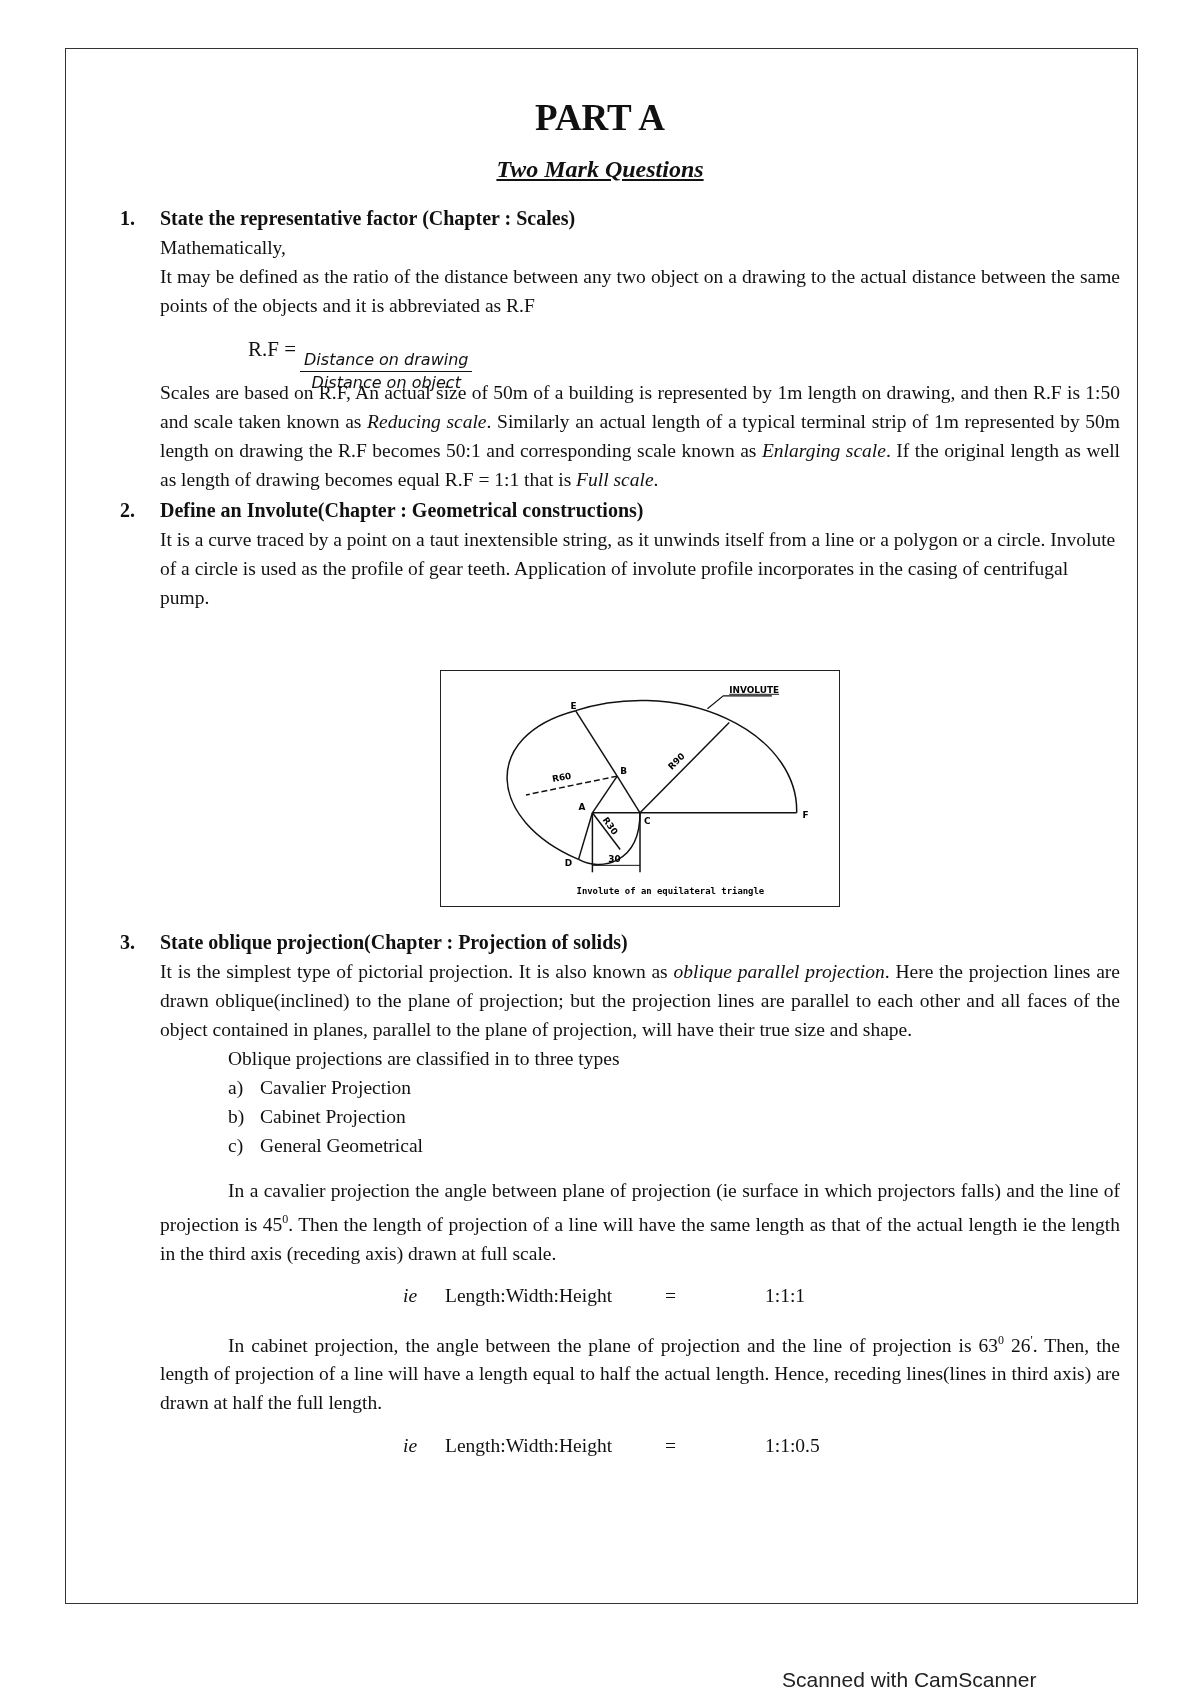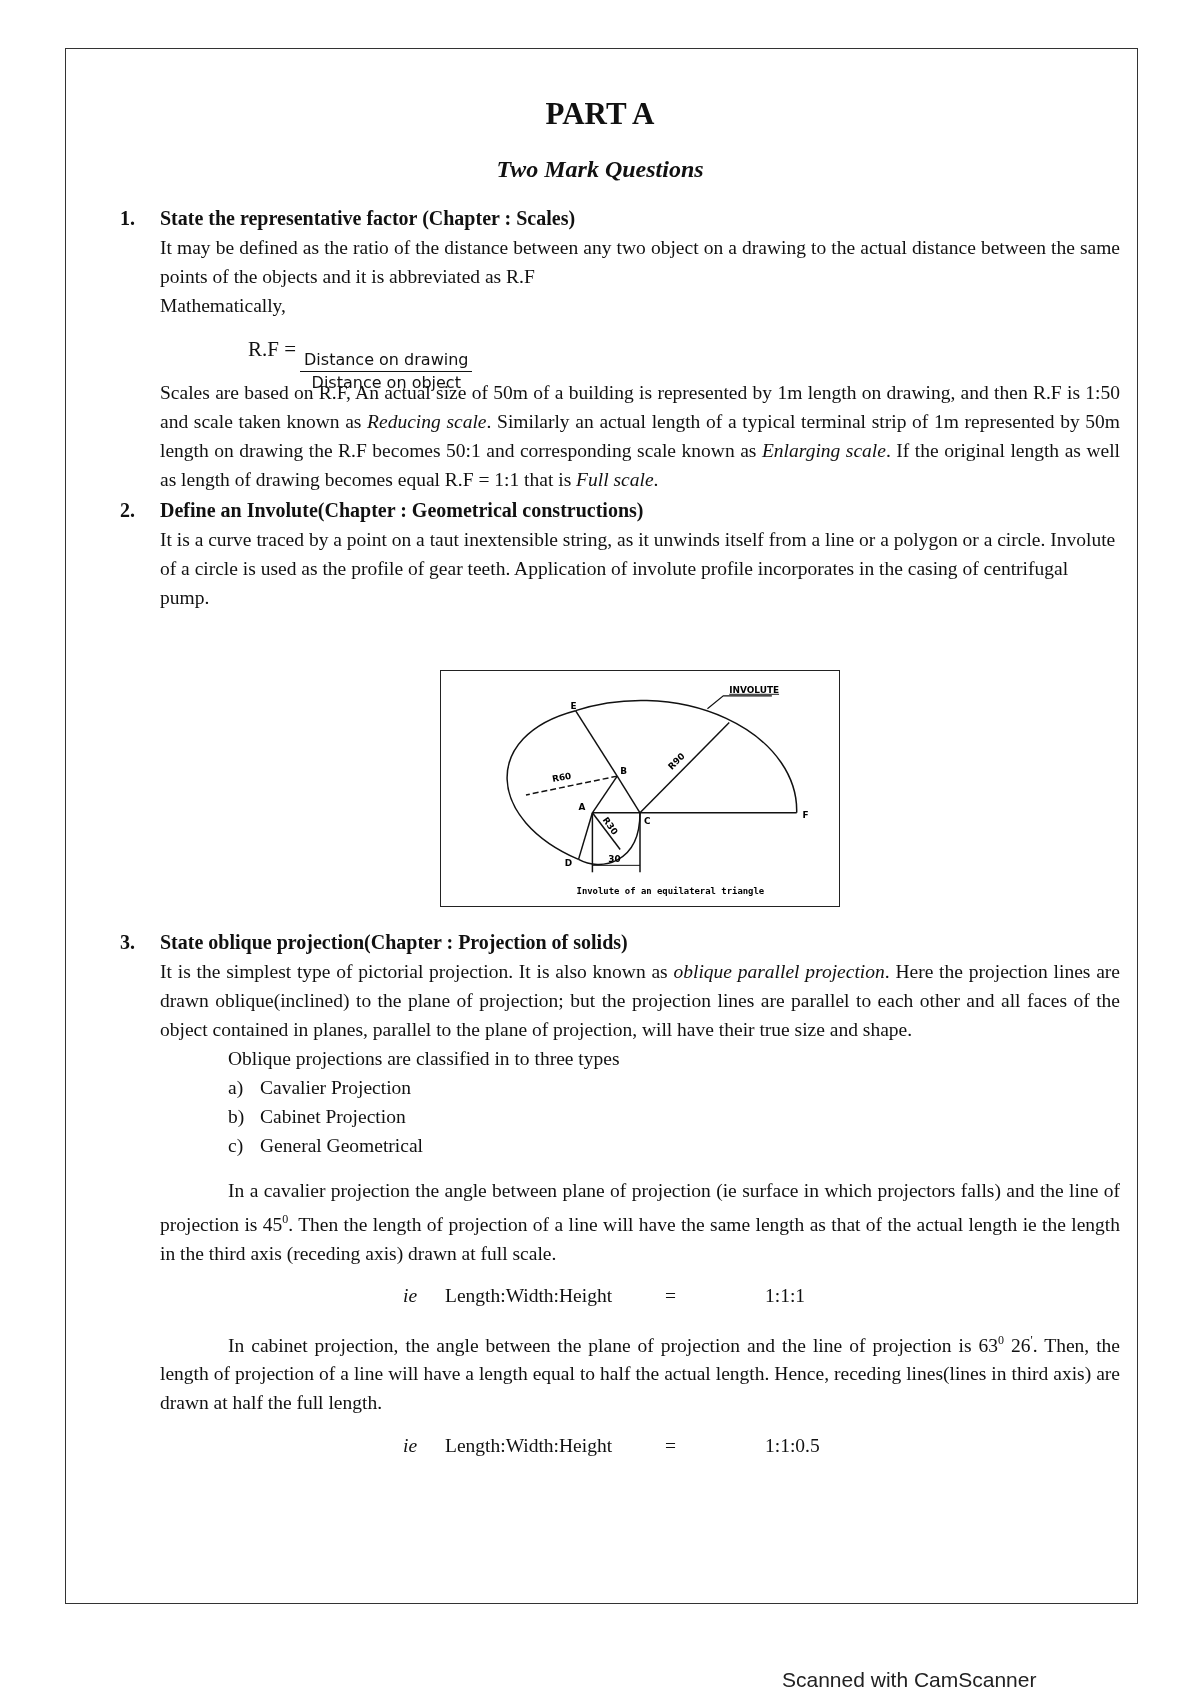--- a/index.html
+++ b/index.html
@@ -1,31 +1,31 @@
 <!DOCTYPE html>
 <html><head>
 <meta charset="utf-8">
 <style>
   html, body { margin: 0; padding: 0; background: #ffffff; }
   body { width: 1200px; height: 1698px; position: relative; overflow: hidden;
          font-family: "Liberation Serif", "DejaVu Serif", serif; color: #111; }
   .frame { position: absolute; left: 65px; top: 48px; width: 1073px; height: 1556px;
            border: 1.5px solid #333; box-sizing: border-box; }
   .title { position: absolute; top: 96px; left: 0; width: 1200px; text-align: center;
-           font-size: 31px; font-weight: bold; }
+           font-size: 37px; font-weight: bold; }
   .subtitle { position: absolute; top: 156px; left: 0; width: 1200px; text-align: center;
-              font-size: 24px; font-weight: bold; font-style: italic; }
+              font-size: 24px; font-weight: bold; font-style: italic; text-decoration: underline; }
   .content { position: absolute; left: 120px; top: 204px; width: 1000px; font-size: 19.5px; line-height: 29px; }
   .q-head { display: flex; font-weight: bold; font-size: 20px; }
   .q-num { width: 40px; flex: 0 0 40px; }
   .para { margin-left: 40px; text-align: justify; }
   .formula { display: flex; align-items: center; margin-left: 128px; height: 58px; }
   .rf-label { font-size: 21px; margin-right: 4px; }
   .frac { display: inline-flex; flex-direction: column; align-items: center; font-family: "DejaVu Sans", sans-serif;
-          font-size: 16px; line-height: 22px; margin-top: 44px; }
+          font-style: italic; font-size: 16px; line-height: 22px; margin-top: 44px; }
   .frac .num { border-bottom: 1.5px solid #111; padding: 0 4px; }
   .figure-box { position: absolute; left: 440px; top: 670px; width: 400px; height: 237px;
                 border: 1.5px solid #222; box-sizing: border-box; background: #fff; }
   .figure-box svg { width: 100%; height: 100%; }
   .fig-caption { font-family: "DejaVu Sans Mono", monospace; font-size: 9px; font-weight: bold; }
   .fig-label { font-family: "DejaVu Sans", sans-serif; font-size: 9px; font-weight: bold; }
   .indent { margin-left: 108px; }
   .list-item { margin-left: 108px; display: flex; }
   .list-item .lbl { width: 32px; flex: 0 0 32px; }
   .ratio { display: flex; margin-left: 283px; height: 40px; align-items: center; }
@@ -43,22 +43,22 @@
 
 <div class="title">PART A</div>
 <div class="subtitle">Two Mark Questions</div>
 
 <div class="content">
 
   <div class="q-head">
     <span class="q-num">1.</span>
     <span>State the representative factor (Chapter : Scales)</span>
   </div>
+  <div class="para">Mathematically,</div>
   <div class="para">It may be defined as the ratio of the distance between any two object on a drawing to the actual distance between the same points of the objects and it is abbreviated as R.F</div>
-  <div class="para">Mathematically,</div>
   <div class="formula">
     <span class="rf-label">R.F =</span>
     <span class="frac">
       <span class="num">Distance on drawing</span>
       <span class="den">Distance on object</span>
     </span>
   </div>
   <div class="para"><span>Scales are based on R.F, An actual size of 50m of a building is represented by 1m length on drawing, and then R.F is 1:50 and scale taken known as </span><i>Reducing scale</i><span>. Similarly an actual length of a typical terminal strip of 1m represented by 50m length on drawing the R.F becomes 50:1 and corresponding scale known as </span><i>Enlarging scale</i><span>. If the original length as well as length of drawing becomes equal R.F = 1:1 that is </span><i>Full scale</i><span>.</span></div>
 
   <div class="q-head" style="margin-top:2px">

